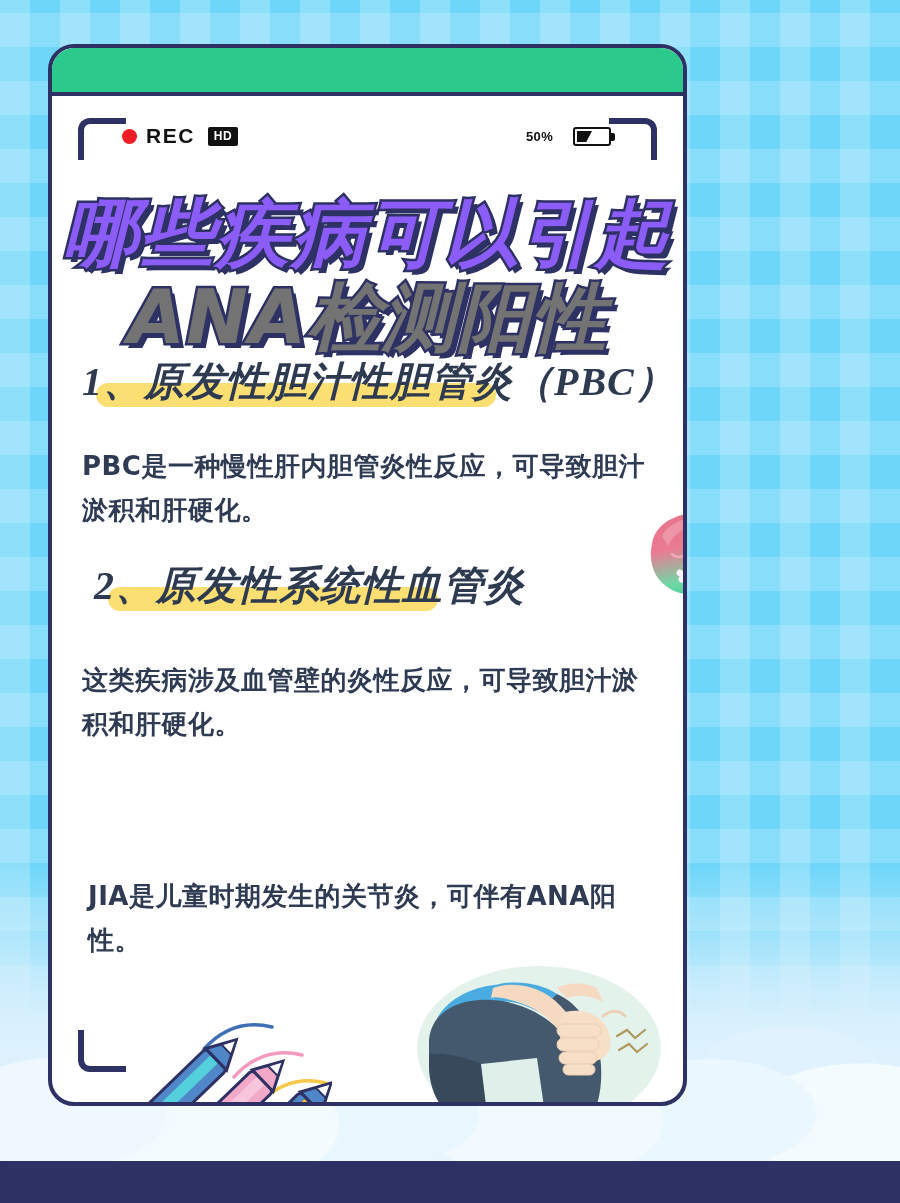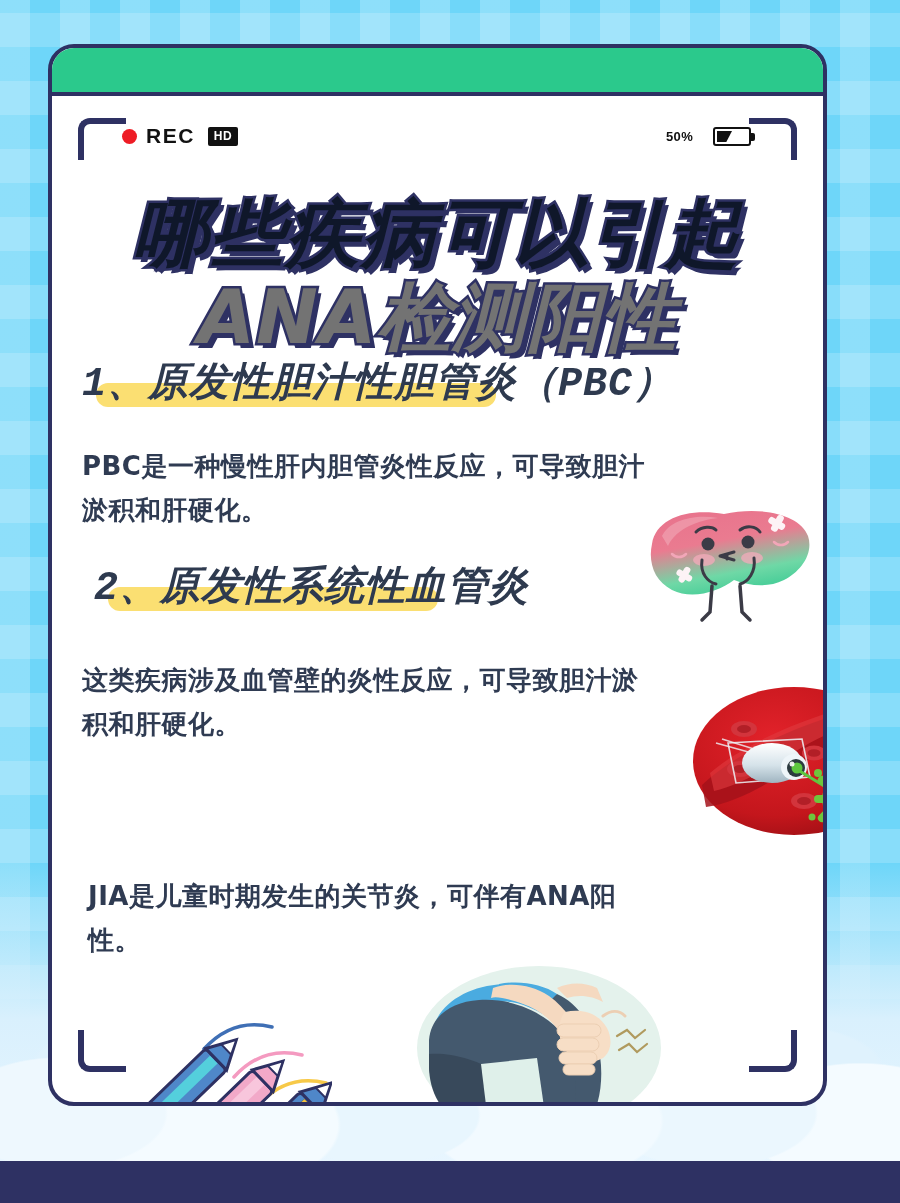--- a/index.html
+++ b/index.html
@@ -37,21 +37,21 @@
       radial-gradient(ellipse 128px 62px at 790px 208px, #dff2fd 0 70%, rgba(223,242,253,0) 74%),
       linear-gradient(180deg, rgba(214,239,253,0) 0%, #d9f0fd 52%, #e8f6ff 100%);
   }
   #bg-bottombar{
     position:absolute; left:0; right:0; bottom:0; height:42px;
     background:#2e3163;
   }
 
   
   #card{
-    position:absolute; left:48px; top:44px; width:779px; height:1062px;
+    position:absolute; left:48px; top:44px; width:639px; height:1062px;
     border:4px solid #2e3163; border-radius:26px;
     background:#ffffff; overflow:hidden;
   }
   #card-header{
     height:48px; background:#2bc98c;
     border-bottom:4px solid #2e3163;
   }
   #card-body{ position:relative; height:calc(100% - 52px); }
 
   
@@ -76,36 +76,36 @@
                     background:#111; border-radius:0 2px 2px 0; }
   #batt-fill{ width:52%; height:100%; background:#111;
               clip-path:polygon(0 0,100% 0,62% 100%,0 100%); }
 
   
   #title-wrap{ position:absolute; left:0; right:0; top:95px; text-align:center; }
   .title-line{
     font-family:"DejaVu Sans","Liberation Sans",sans-serif;
     font-weight:bold; font-style:italic;
     font-size:74px; line-height:84px; letter-spacing:2px;
-    color:#0f172a;
+    color:#8b5cf6;
     -webkit-text-stroke:5px #2e3163;
     paint-order:stroke fill;
     text-shadow:5px 5px 0 #2e3163;
   }
   .title-line.l2{ color:#737373; letter-spacing:1px; }
 
   
   .sec-head{ position:absolute; display:inline-block; }
   .sec-head .hl{
     position:absolute; left:14px; bottom:2px; height:24px; border-radius:12px;
     background:#fbdf72; z-index:0;
   }
   .sec-head .txt{
     position:relative; z-index:1;
-    font-family:Liberation Mono, monospace;
+    font-family:Liberation Serif, serif;
     font-weight:bold; font-style:italic; font-size:40px; color:#2e3a4f;
     letter-spacing:1px; white-space:nowrap;margin-top:22px;
   }
   .sec-body{
     position:absolute;
     font-family:"DejaVu Sans","Liberation Sans",sans-serif;
     font-weight:bold; font-size:26px; line-height:44px;
     color:#2f3b52; letter-spacing:.5px; width:580px;
   }
 

